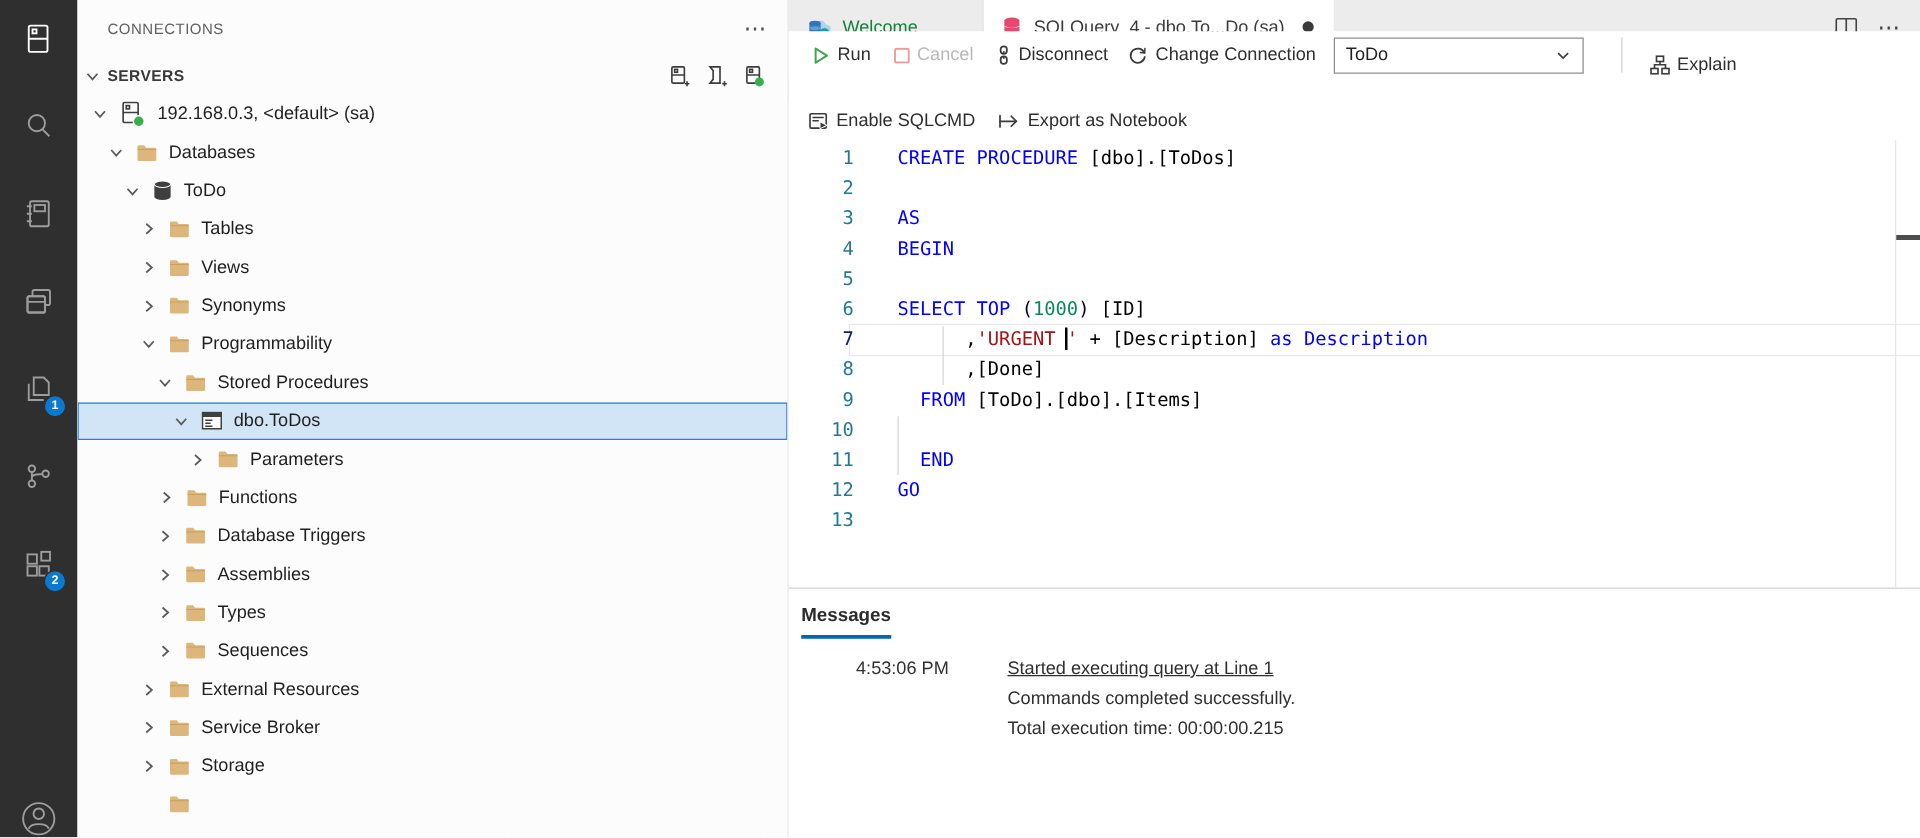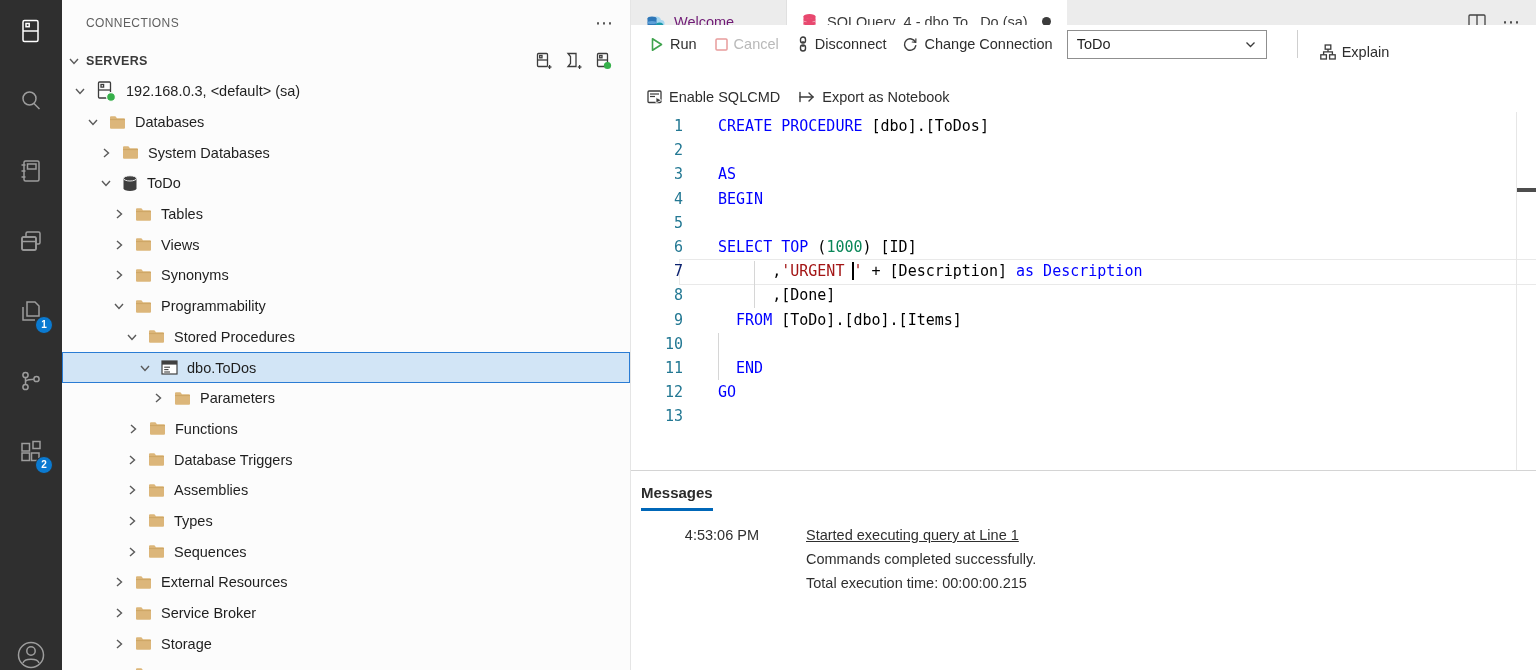--- a/index.html
+++ b/index.html
@@ -33,21 +33,21 @@
   .tw{width:16px;display:flex;justify-content:center;flex:none;}
   .tree-icon{margin-left:8px;display:flex;flex:none;}
   .tree-label{margin-left:9px;font-size:14.5px;color:#1f1f1f;white-space:nowrap;}
   .chev{stroke:#5a5a5a;fill:none;stroke-width:1.4;}
 
   
   .main{position:absolute;left:630px;top:0;width:906px;height:670px;border-left:1px solid #e5e5e5;box-sizing:border-box;}
 
   .tabbar{position:absolute;left:0;top:0;right:0;height:43px;background:#ececec;display:flex;}
   .tab{display:flex;align-items:center;padding:0 14px;font-size:14.5px;cursor:pointer;box-sizing:border-box;}
-  .tab.inactive{background:#ececec;color:#701a75;border-right:1px solid #e0e0e0;width:156px;}
+  .tab.inactive{background:#ececec;color:#15803d;border-right:1px solid #e0e0e0;width:156px;}
   .tab.active{background:#ffffff;color:#3b3b3b;width:280px;}
   .tab .tab-icon{margin-right:9px;display:flex;}
   .dirty-dot{width:9px;height:9px;border-radius:50%;background:#3b3b3b;margin-left:14px;flex:none;}
   .tab-actions{position:absolute;right:16px;top:0;height:43px;display:flex;align-items:center;gap:16px;color:#424242;}
   .tab-actions .ta{cursor:pointer;display:flex;font-size:18px;}
 
   
   .toolbar1{position:absolute;left:0;top:25px;right:0;height:38px;background:#fff;
             display:flex;align-items:center;padding-left:19px;font-size:14.5px;}
   .toolbar2{position:absolute;left:0;top:81px;right:0;height:31px;background:#fff;
@@ -226,34 +226,20 @@
             <svg width="17" height="15" viewBox="0 0 17 15">
               <path d="M1,2.2 a1,1 0 0 1 1,-1 h4.4 l1.6,2 h7 a1,1 0 0 1 1,1 v8.6 a1,1 0 0 1 -1,1 h-13 a1,1 0 0 1 -1,-1 z" fill="#dcb67a"></path>
               <path d="M1,4.6 h15" stroke="#c9a15f" stroke-width="0.8"></path>
             </svg>
           </span>
           <span class="tree-label">Databases</span>
         </div>
         <div class="tree-row" style="padding-left: 36px;">
           <span class="tw">
             <svg width="14" height="14" viewBox="0 0 14 14" class="chev">
-              <polyline points="5,3 9.5,7 5,11"></polyline>
-            </svg>
-          </span>
-          <span class="tree-icon">
-            <svg width="17" height="15" viewBox="0 0 17 15">
-              <path d="M1,2.2 a1,1 0 0 1 1,-1 h4.4 l1.6,2 h7 a1,1 0 0 1 1,1 v8.6 a1,1 0 0 1 -1,1 h-13 a1,1 0 0 1 -1,-1 z" fill="#dcb67a"></path>
-              <path d="M1,4.6 h15" stroke="#c9a15f" stroke-width="0.8"></path>
-            </svg>
-          </span>
-          <span class="tree-label">System Databases</span>
-        </div>
-        <div class="tree-row" style="padding-left: 36px;">
-          <span class="tw">
-            <svg width="14" height="14" viewBox="0 0 14 14" class="chev">
               <polyline points="3,5 7,9.5 11,5"></polyline>
             </svg>
           </span>
           <span class="tree-icon">
             <svg width="16" height="17" viewBox="0 0 16 17">
               <path d="M1.5,3.4 v10 a6.5,2.6 0 0 0 13,0 v-10" fill="#3f3f3f"></path>
               <ellipse cx="8" cy="3.4" rx="6.5" ry="2.6" fill="#3f3f3f" stroke="#fcfcfc" stroke-width="0.9"></ellipse>
             </svg>
           </span>
           <span class="tree-label">ToDo</span>

